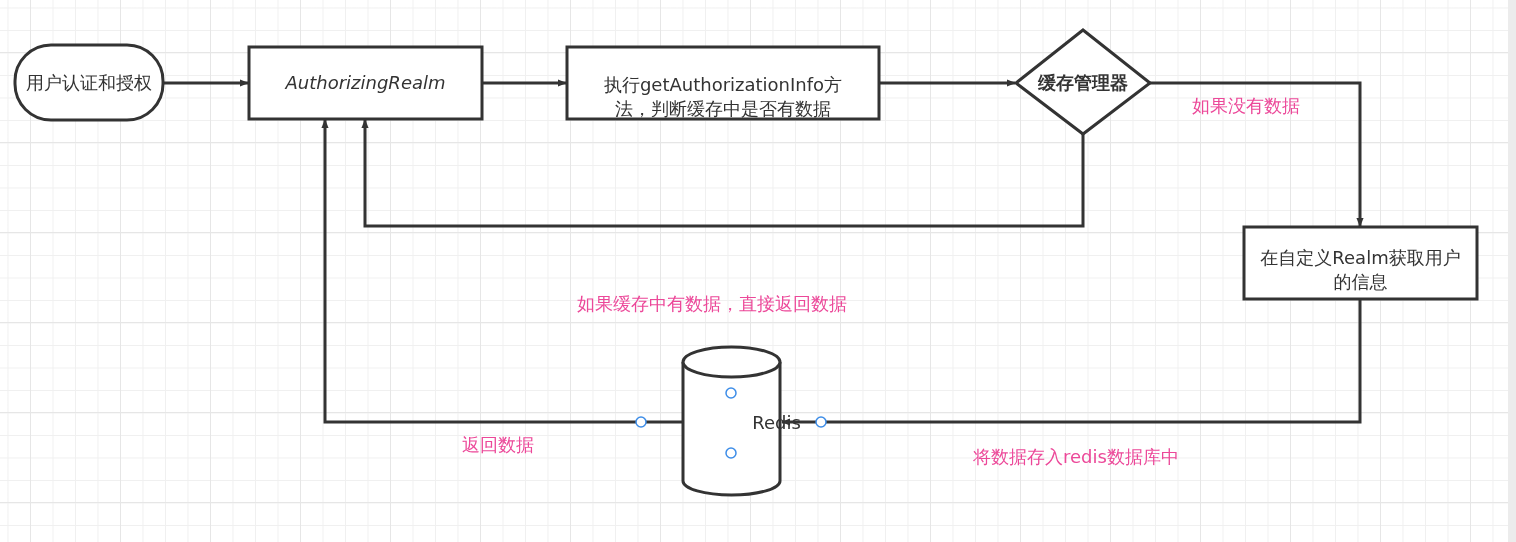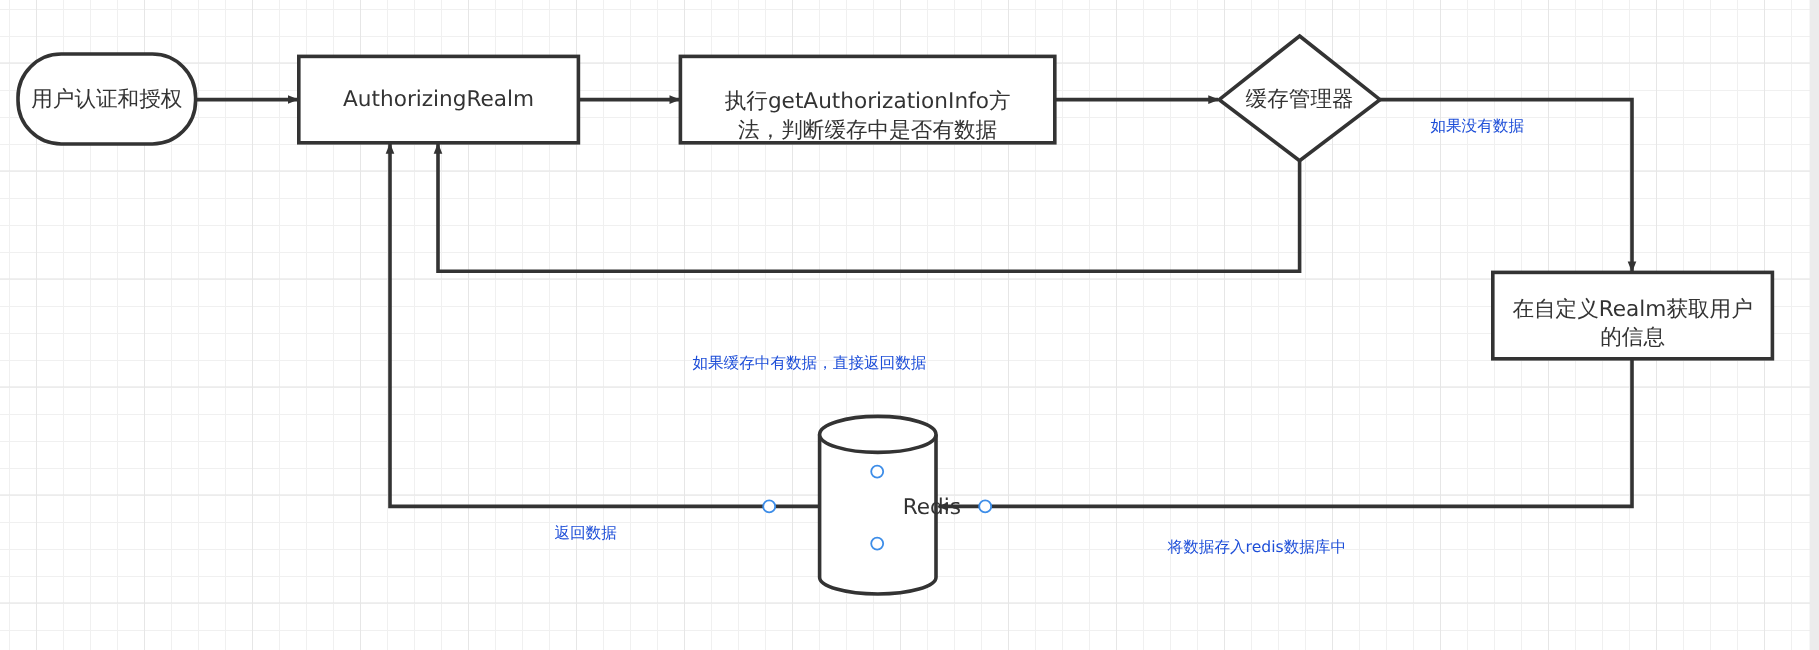--- a/index.html
+++ b/index.html
@@ -51,22 +51,22 @@
       color: #333333;
       font-size: 18px;
       line-height: 24px;
       font-family: "DejaVu Sans", "Liberation Sans", sans-serif;
       pointer-events: none;
       white-space: normal;
       word-break: break-all;
     }
     .edge-label {
       position: absolute;
-      color: #1d4ed8;
-      font-size: 13px;
+      color: #ec4899;
+      font-size: 18px;
       line-height: 22px;
       white-space: nowrap;
       font-family: "DejaVu Sans", "Liberation Sans", sans-serif;
     }
   </style>
 </head>
 <body>
 
 <div id="canvas"></div>
 <div id="right-strip"></div>
@@ -102,22 +102,22 @@
 
   <g>
     <circle cx="731" cy="393" r="5" fill="#ffffff" stroke="#3d8de8" stroke-width="1.5"></circle>
     <circle cx="731" cy="453" r="5" fill="#ffffff" stroke="#3d8de8" stroke-width="1.5"></circle>
     <circle cx="641" cy="422" r="5" fill="#ffffff" stroke="#3d8de8" stroke-width="1.5"></circle>
     <circle cx="821" cy="422" r="5" fill="#ffffff" stroke="#3d8de8" stroke-width="1.5"></circle>
   </g>
 </svg>
 
 <div class="node-label" style="left:26px; top:48px; width:126px; height:70px;">用户认证和授权</div>
-<div class="node-label" style="left:252px; top:48px; width:227px; height:70px;">AuthorizingRealm</div>
+<div class="node-label" style="left:252px; top:48px; width:227px; height:70px;font-style:italic;">AuthorizingRealm</div>
 <div class="node-label" style="left:590px; top:60px; width:266px; height:74px;">执行getAuthorizationInfo方法，判断缓存中是否有数据</div>
-<div class="node-label" style="left:1026px; top:60px; width:114px; height:46px;">缓存管理器</div>
+<div class="node-label" style="left:1026px; top:60px; width:114px; height:46px;font-weight:bold;">缓存管理器</div>
 <div class="node-label" style="left:1256px; top:228px; width:209px; height:84px;">在自定义Realm获取用户的信息</div>
 <div class="node-label" style="left:686px; top:408px; width:91px; height:30px;padding-left:45px;">Redis</div>
 
 <div class="edge-label" style="left:1192px; top:95px;">如果没有数据</div>
 <div class="edge-label" style="left:577px; top:253px;margin-top:40px;">如果缓存中有数据，直接返回数据</div>
 <div class="edge-label" style="left:973px; top:446px;">将数据存入redis数据库中</div>
 <div class="edge-label" style="left:462px; top:434px;">返回数据</div>
 
 </body></html>

